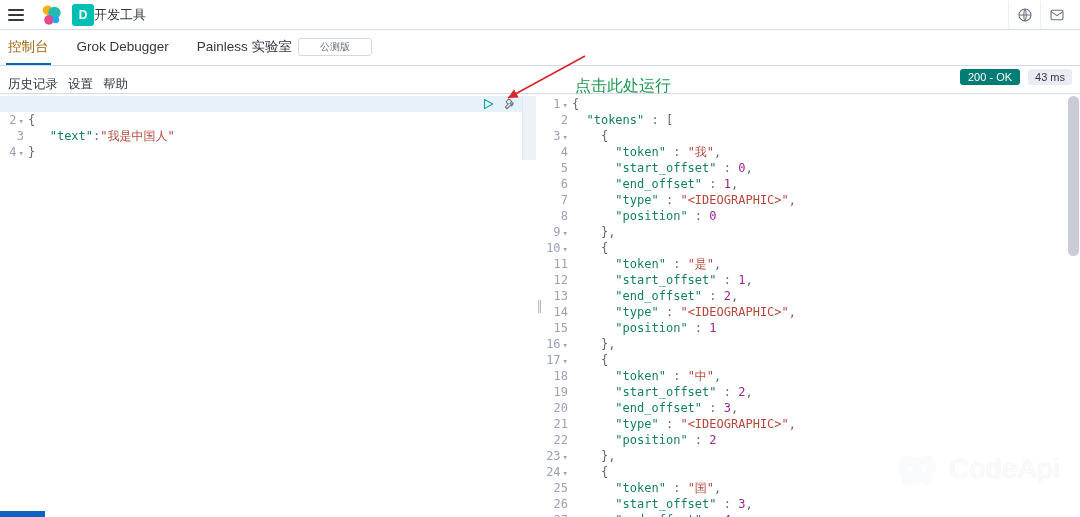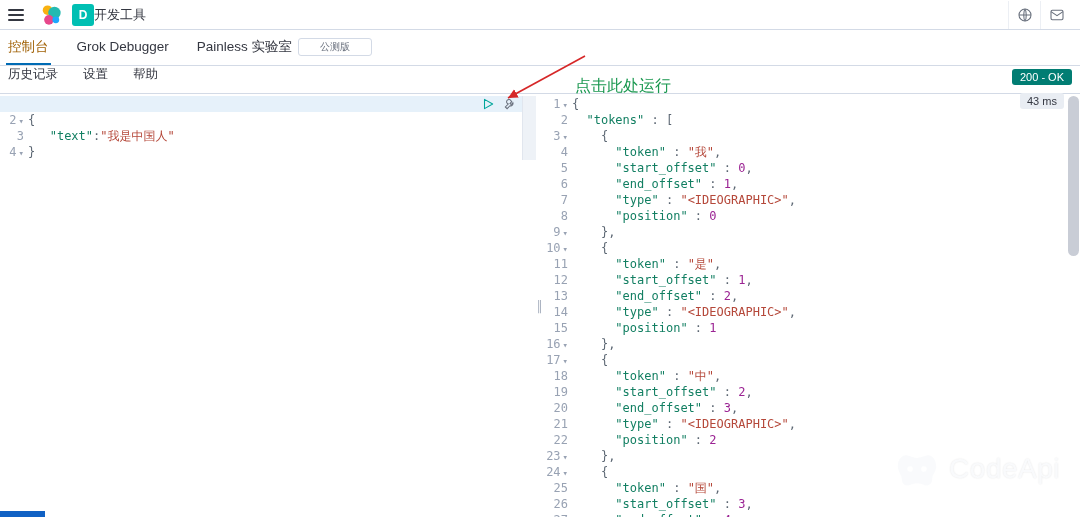--- a/index.html
+++ b/index.html
@@ -17,21 +17,21 @@
   .top-icon { width: 32px; height: 28px; display:flex; align-items:center; justify-content:center; border-left: 1px solid #eceff4; cursor:pointer; color:#69707d; }
   .top-icon:first-of-type { border-left: 1px solid #eceff4; }
 
   
   .apptabs { height: 36px; border-bottom: 1px solid #d3dae6; display:flex; align-items:stretch; padding: 0 6px; gap: 24px; }
   .apptab { display:flex; align-items:center; font-size: 13.5px; color:#343741; cursor:pointer; padding: 0 2px; border-bottom: 2px solid transparent; }
   .apptab.active { color:#a16207; border-bottom-color:#006bb4; }
   .apptab .beta { margin-left:6px; font-size:10px; border:1px solid #d3dae6; border-radius:3px; padding:1px 21px; color:#69707d; }
 
   
-  .subbar { height: 28px; border-bottom: 1px solid #d3dae6; display:flex; align-items:flex-start; gap:25px; padding: 0 8px; font-size:12.5px; color:#343741; }
+  .subbar { height: 28px; border-bottom: 1px solid #d3dae6; display:flex; align-items:flex-end; gap:10px; padding: 0 8px; font-size:12.5px; color:#343741; }
   .subbar span { cursor:pointer; }
 
   
   .editor-area { position:relative; height: calc(517px - 30px - 36px - 28px); width:100%; display:flex; }
   .pane { position:relative; flex:1; overflow:hidden; }
   .pane.left { border-right:none; }
   .splitter { width: 8px; display:flex; align-items:center; justify-content:center; cursor:col-resize; color:#98a2b3; font-size:11px; user-select:none; }
   .pane .scroll-thumb { position:absolute; right:1px; top:2px; width:11px; background:#c9cdd6; border-radius:6px; }
 
   
@@ -48,21 +48,21 @@
 
   
   .c-method { color:#986801; }
   .c-url { color:#0b69c7; }
   .c-key { color:#127f62; }
   .c-str { color:#b5483a; }
   .c-num { color:#9b2393; }
   .c-punc { color:#5c6773; }
 
   
-  .status-wrap { position:absolute; right:8px; top: calc(30px + 36px + 3px); display:flex; gap:8px; align-items:center;flex-direction:column; }
+  .status-wrap { position:absolute; right:8px; top: calc(30px + 36px + 3px); display:flex; gap:8px; align-items:center; }
   .badge-ok { background:#017d73; color:#fff; font-size:11px; padding:2px 8px; border-radius:3px; }
   .badge-time { background:#e9edf3; color:#343741; font-size:11px; padding:2px 7px; border-radius:3px;text-align:right; }
 
   
   .annot { position:absolute; left:575px; top: 76px; color:#1a9850; font-size:16px; pointer-events:none; }
   .annot-line { position:absolute; left:500px; top:93px; width:90px; height:2px; pointer-events:none; }
   .annot-line svg { position:absolute; left:0; top:-45px; overflow:visible; }
 
   
   .watermark { position:absolute; right:20px; bottom:28px; display:flex; align-items:center; gap:10px; color:#fff; opacity:0.55; pointer-events:none; }

